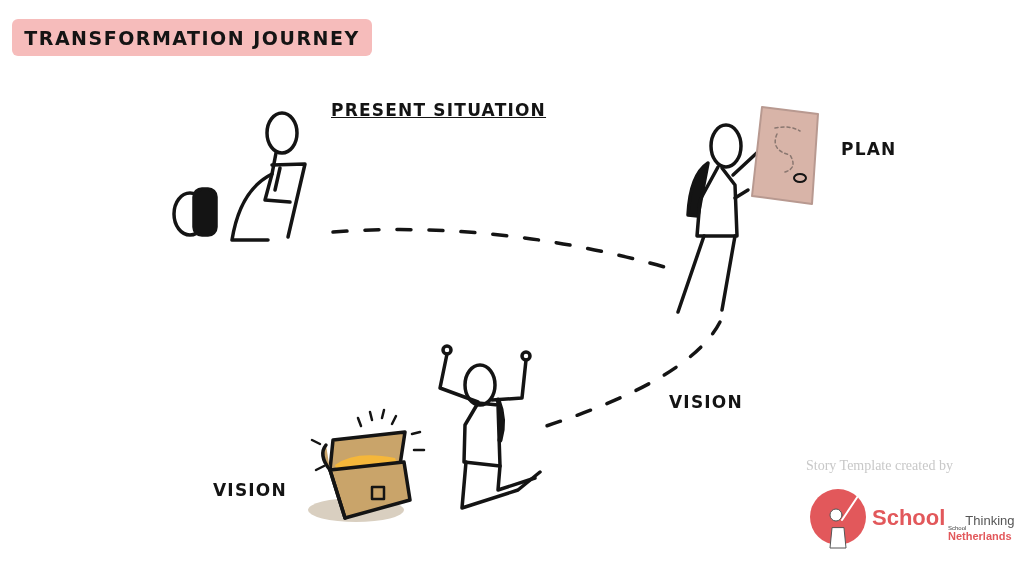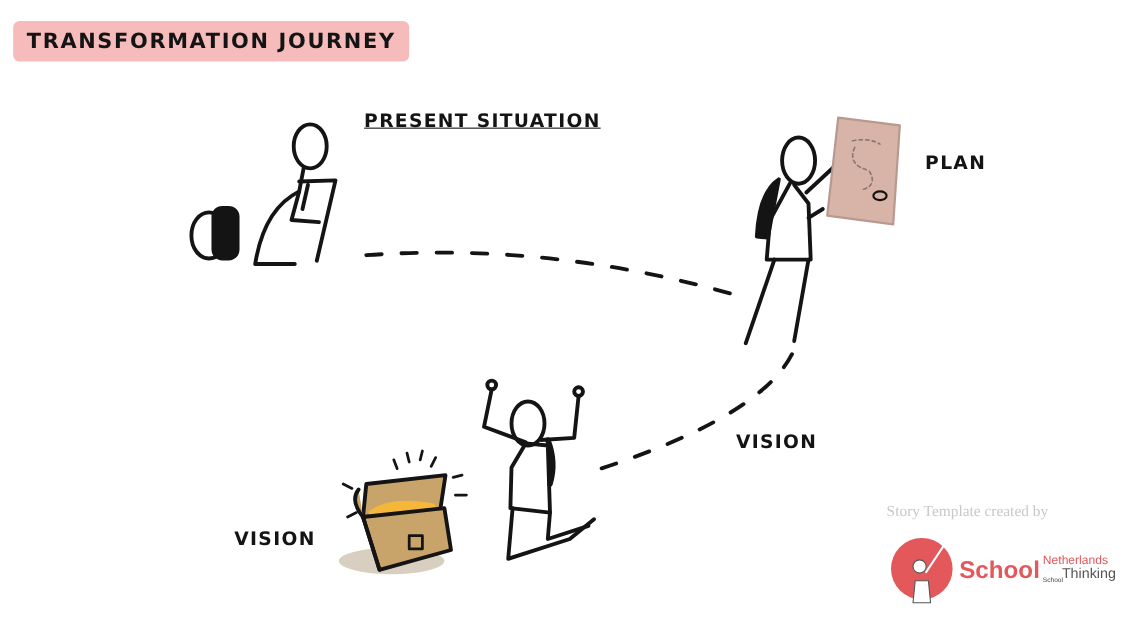--- a/index.html
+++ b/index.html
@@ -5,21 +5,21 @@
   html,body{margin:0;padding:0;background:#ffffff;}
   #stage{position:relative;width:1024px;height:576px;overflow:hidden;background:#fff;font-family:"DejaVu Sans",sans-serif;}
   .title-badge{position:absolute;left:12px;top:19px;width:360px;height:37px;background:#f6bcbb;border-radius:6px;display:flex;align-items:center;justify-content:center;}
   .title-badge span{font-family:"DejaVu Sans",sans-serif;font-weight:bold;font-size:19px;letter-spacing:1.5px;color:#141414;}
   .label{position:absolute;font-family:"DejaVu Sans",sans-serif;font-weight:bold;color:#141414;font-size:17px;letter-spacing:1.2px;white-space:nowrap;}
   svg.art{position:absolute;left:0;top:0;}
   .credit{position:absolute;left:806px;top:458px;font-family:Liberation Serif, serif;font-size:14px;color:#c8c8c8;white-space:nowrap;}
   .logo-text1{position:absolute;left:872px;top:505px;font-family:"Liberation Sans",sans-serif;font-weight:bold;font-size:22px;color:#e2585b;}
   .logo-text1 small{font-weight:normal;font-size:13px;color:#555;padding-left:20px;}
   .logo-school{position:absolute;left:948px;top:525px;font-size:6px;color:#444;font-family:"Liberation Sans",sans-serif;}
-  .logo-text2{position:absolute;left:948px;top:504px;font-family:"Liberation Sans",sans-serif;font-weight:normal;font-size:11px;color:#e2585b;}
+  .logo-text2{position:absolute;left:948px;top:530px;font-family:"Liberation Sans",sans-serif;font-weight:bold;font-size:11px;color:#e2585b;}
 </style>
 </head>
 <body>
 
 <div id="stage">
 
   <div class="title-badge">
     <span>TRANSFORMATION JOURNEY</span>
   </div>
 

